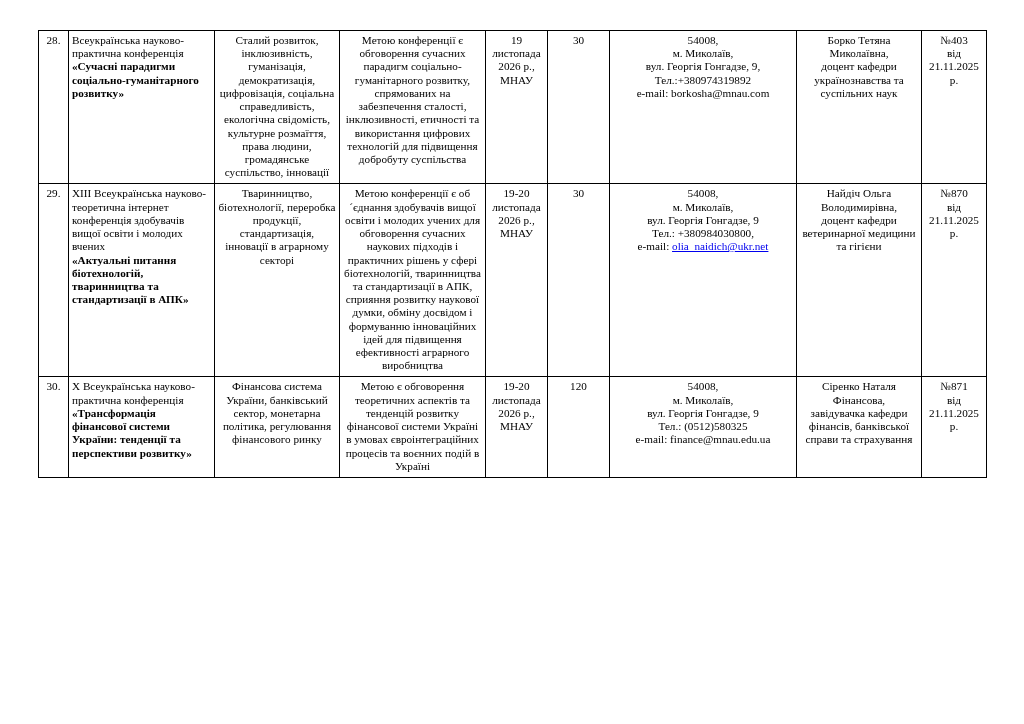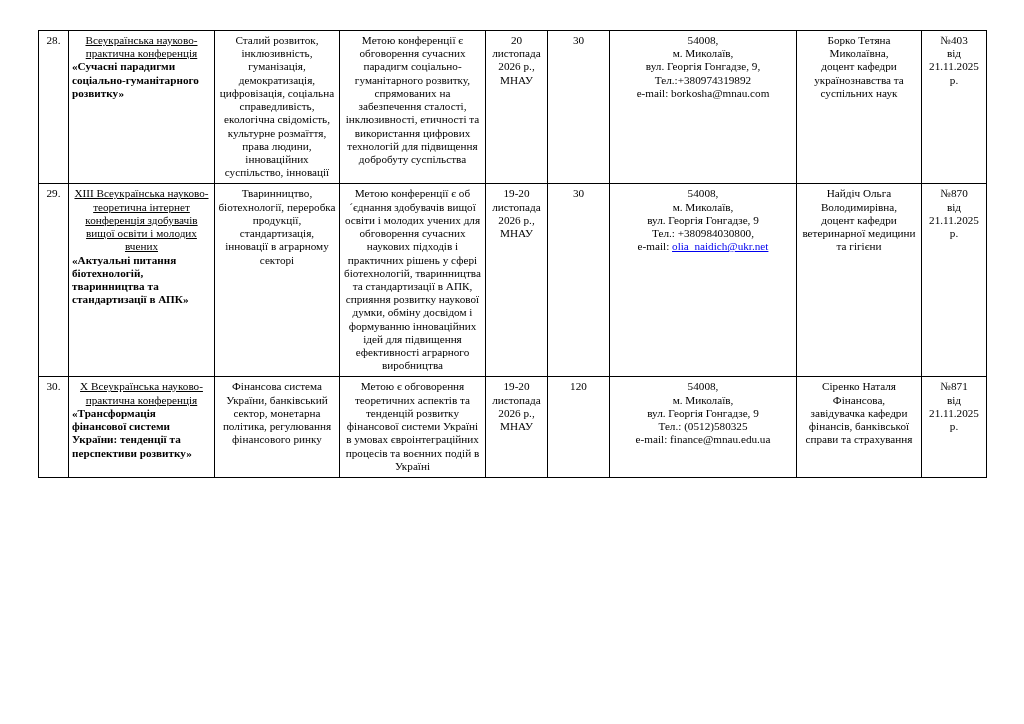--- a/index.html
+++ b/index.html
@@ -48,22 +48,21 @@
 
   .ta-c { text-align: center; }
   .link {
     color: #0000ee;
     text-decoration: underline;
   }
 
   
   .name-cell .line {
     display: block;
-    text-align: center;
-    text-decoration: underline;
+    text-align: left;
   }
   .name-cell .title {
     font-weight: bold;
     display: block;
     text-align: left;
   }
   .addr-cell .line,
   .resp-cell .line,
   .order-cell .line,
   .date-cell .line {
@@ -88,24 +87,24 @@
       <col class="c-order">
     </colgroup>
     <tbody>
 
       <tr>
         <td class="ta-c">28.</td>
         <td class="name-cell">
           <span class="line">Всеукраїнська науково-практична конференція</span>
           <span class="title">«Сучасні парадигми соціально-гуманітарного розвитку»</span>
         </td>
-        <td class="ta-c">Сталий розвиток, інклюзивність, гуманізація, демократизація, цифровізація, соціальна справедливість, екологічна свідомість, культурне розмаїття, права людини, інноваційних суспільство, інновації</td>
+        <td class="ta-c">Сталий розвиток, інклюзивність, гуманізація, демократизація, цифровізація, соціальна справедливість, екологічна свідомість, культурне розмаїття, права людини, громадянське суспільство, інновації</td>
         <td class="ta-c">Метою конференції є обговорення сучасних парадигм соціально-гуманітарного розвитку, спрямованих на забезпечення сталості, інклюзивності, етичності та використання цифрових технологій для підвищення добробуту суспільства</td>
         <td class="date-cell">
-          <span class="line">20</span>
+          <span class="line">19</span>
           <span class="line">листопада</span>
           <span class="line">2026 р.,</span>
           <span class="line">МНАУ</span>
         </td>
         <td class="ta-c">30</td>
         <td class="addr-cell">
           <span class="line">54008,</span>
           <span class="line">м. Миколаїв,</span>
           <span class="line">вул. Георгія Гонгадзе, 9,</span>
           <span class="line">Тел.:+380974319892</span>

